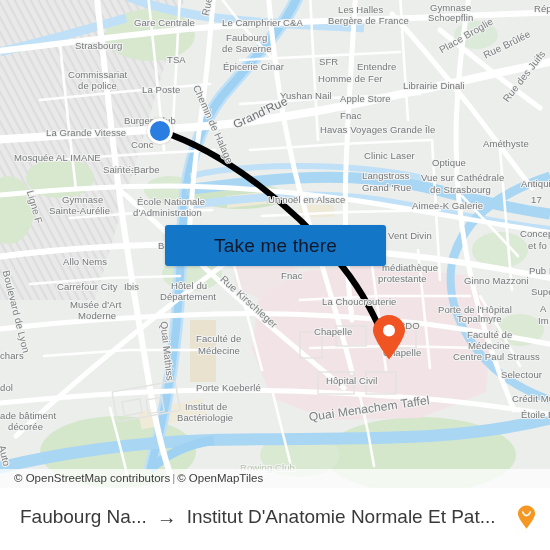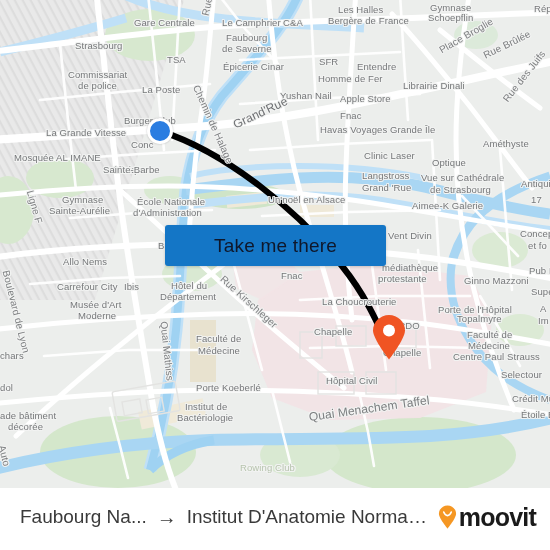--- a/index.html
+++ b/index.html
@@ -405,32 +405,34 @@
       <svg viewBox="0 0 34 46" width="34" height="46">
         <path d="M17 45.5 C17 45.5 33 25 33 16.5 C33 7.9 25.8 1 17 1 C8.2 1 1 7.9 1 16.5 C1 25 17 45.5 17 45.5 Z" fill="#f05423"></path>
         <circle cx="17" cy="16.5" r="6" fill="#ffffff"></circle>
       </svg>
     </div>
 
     <button class="cta">
       <span>Take me there</span>
     </button>
 
+    <div class="attribution">
+      <span>© OpenStreetMap contributors</span><span class="attr-sep">|</span><span>© OpenMapTiles</span>
+    </div>
   </div>
 
   <div class="bottombar">
     <div class="trip">
       <div class="trip-endpoint trip-origin">Faubourg Na...</div>
       <div class="trip-arrow">→</div>
       <div class="trip-endpoint trip-dest">Institut D'Anatomie Normale Et Pat...</div>
     </div>
     <div class="brand">
       <span style="display:inline-block;line-height:0;">
         <svg viewBox="0 0 22 28" width="19" height="24">
           <path d="M11 27.5 C11 27.5 21 15.5 21 10.2 C21 4.9 16.5 0.6 11 0.6 C5.5 0.6 1 4.9 1 10.2 C1 15.5 11 27.5 11 27.5 Z" fill="#f59723"></path>
           <path d="M6.6 8.2 C6.6 8.2 8.2 12.4 11 12.4 C13.8 12.4 15.4 8.2 15.4 8.2" stroke="#ffffff" stroke-width="1.9" fill="none" stroke-linecap="round"></path>
         </svg>
       </span>
-      <span class="brand-word">moovit</span>
     </div>
   </div>
 
 </div>
 
 </body></html>

